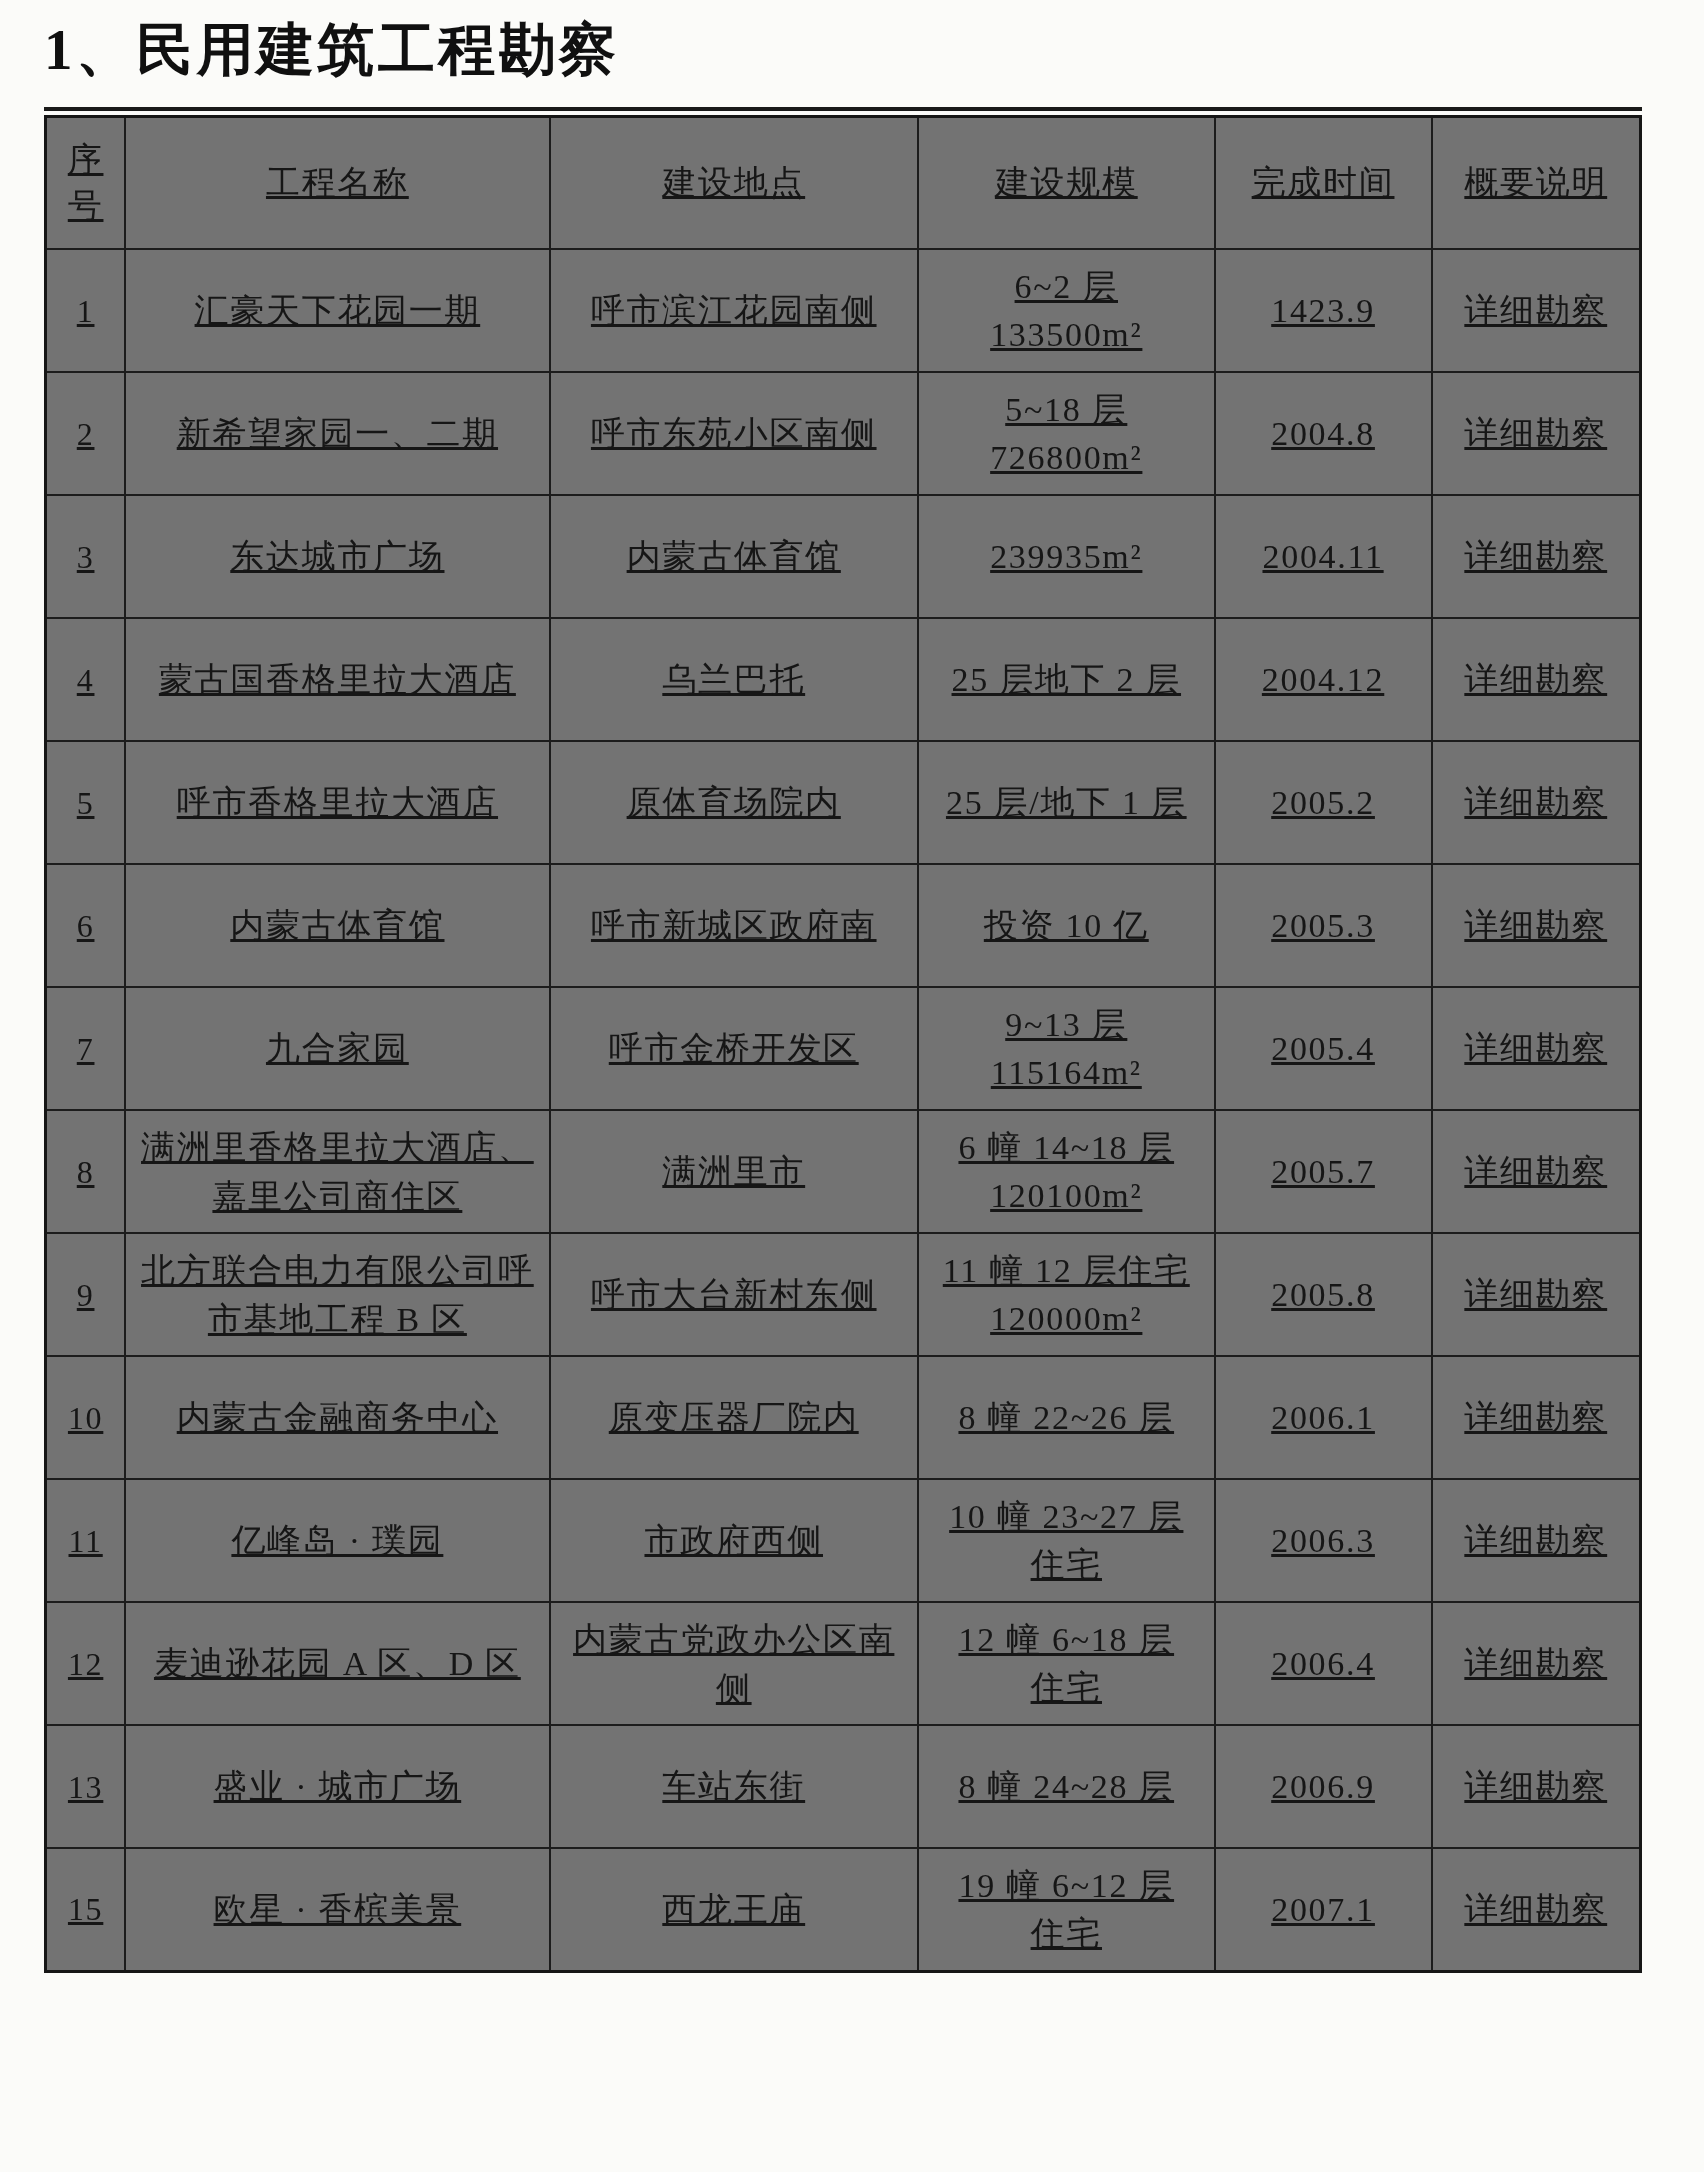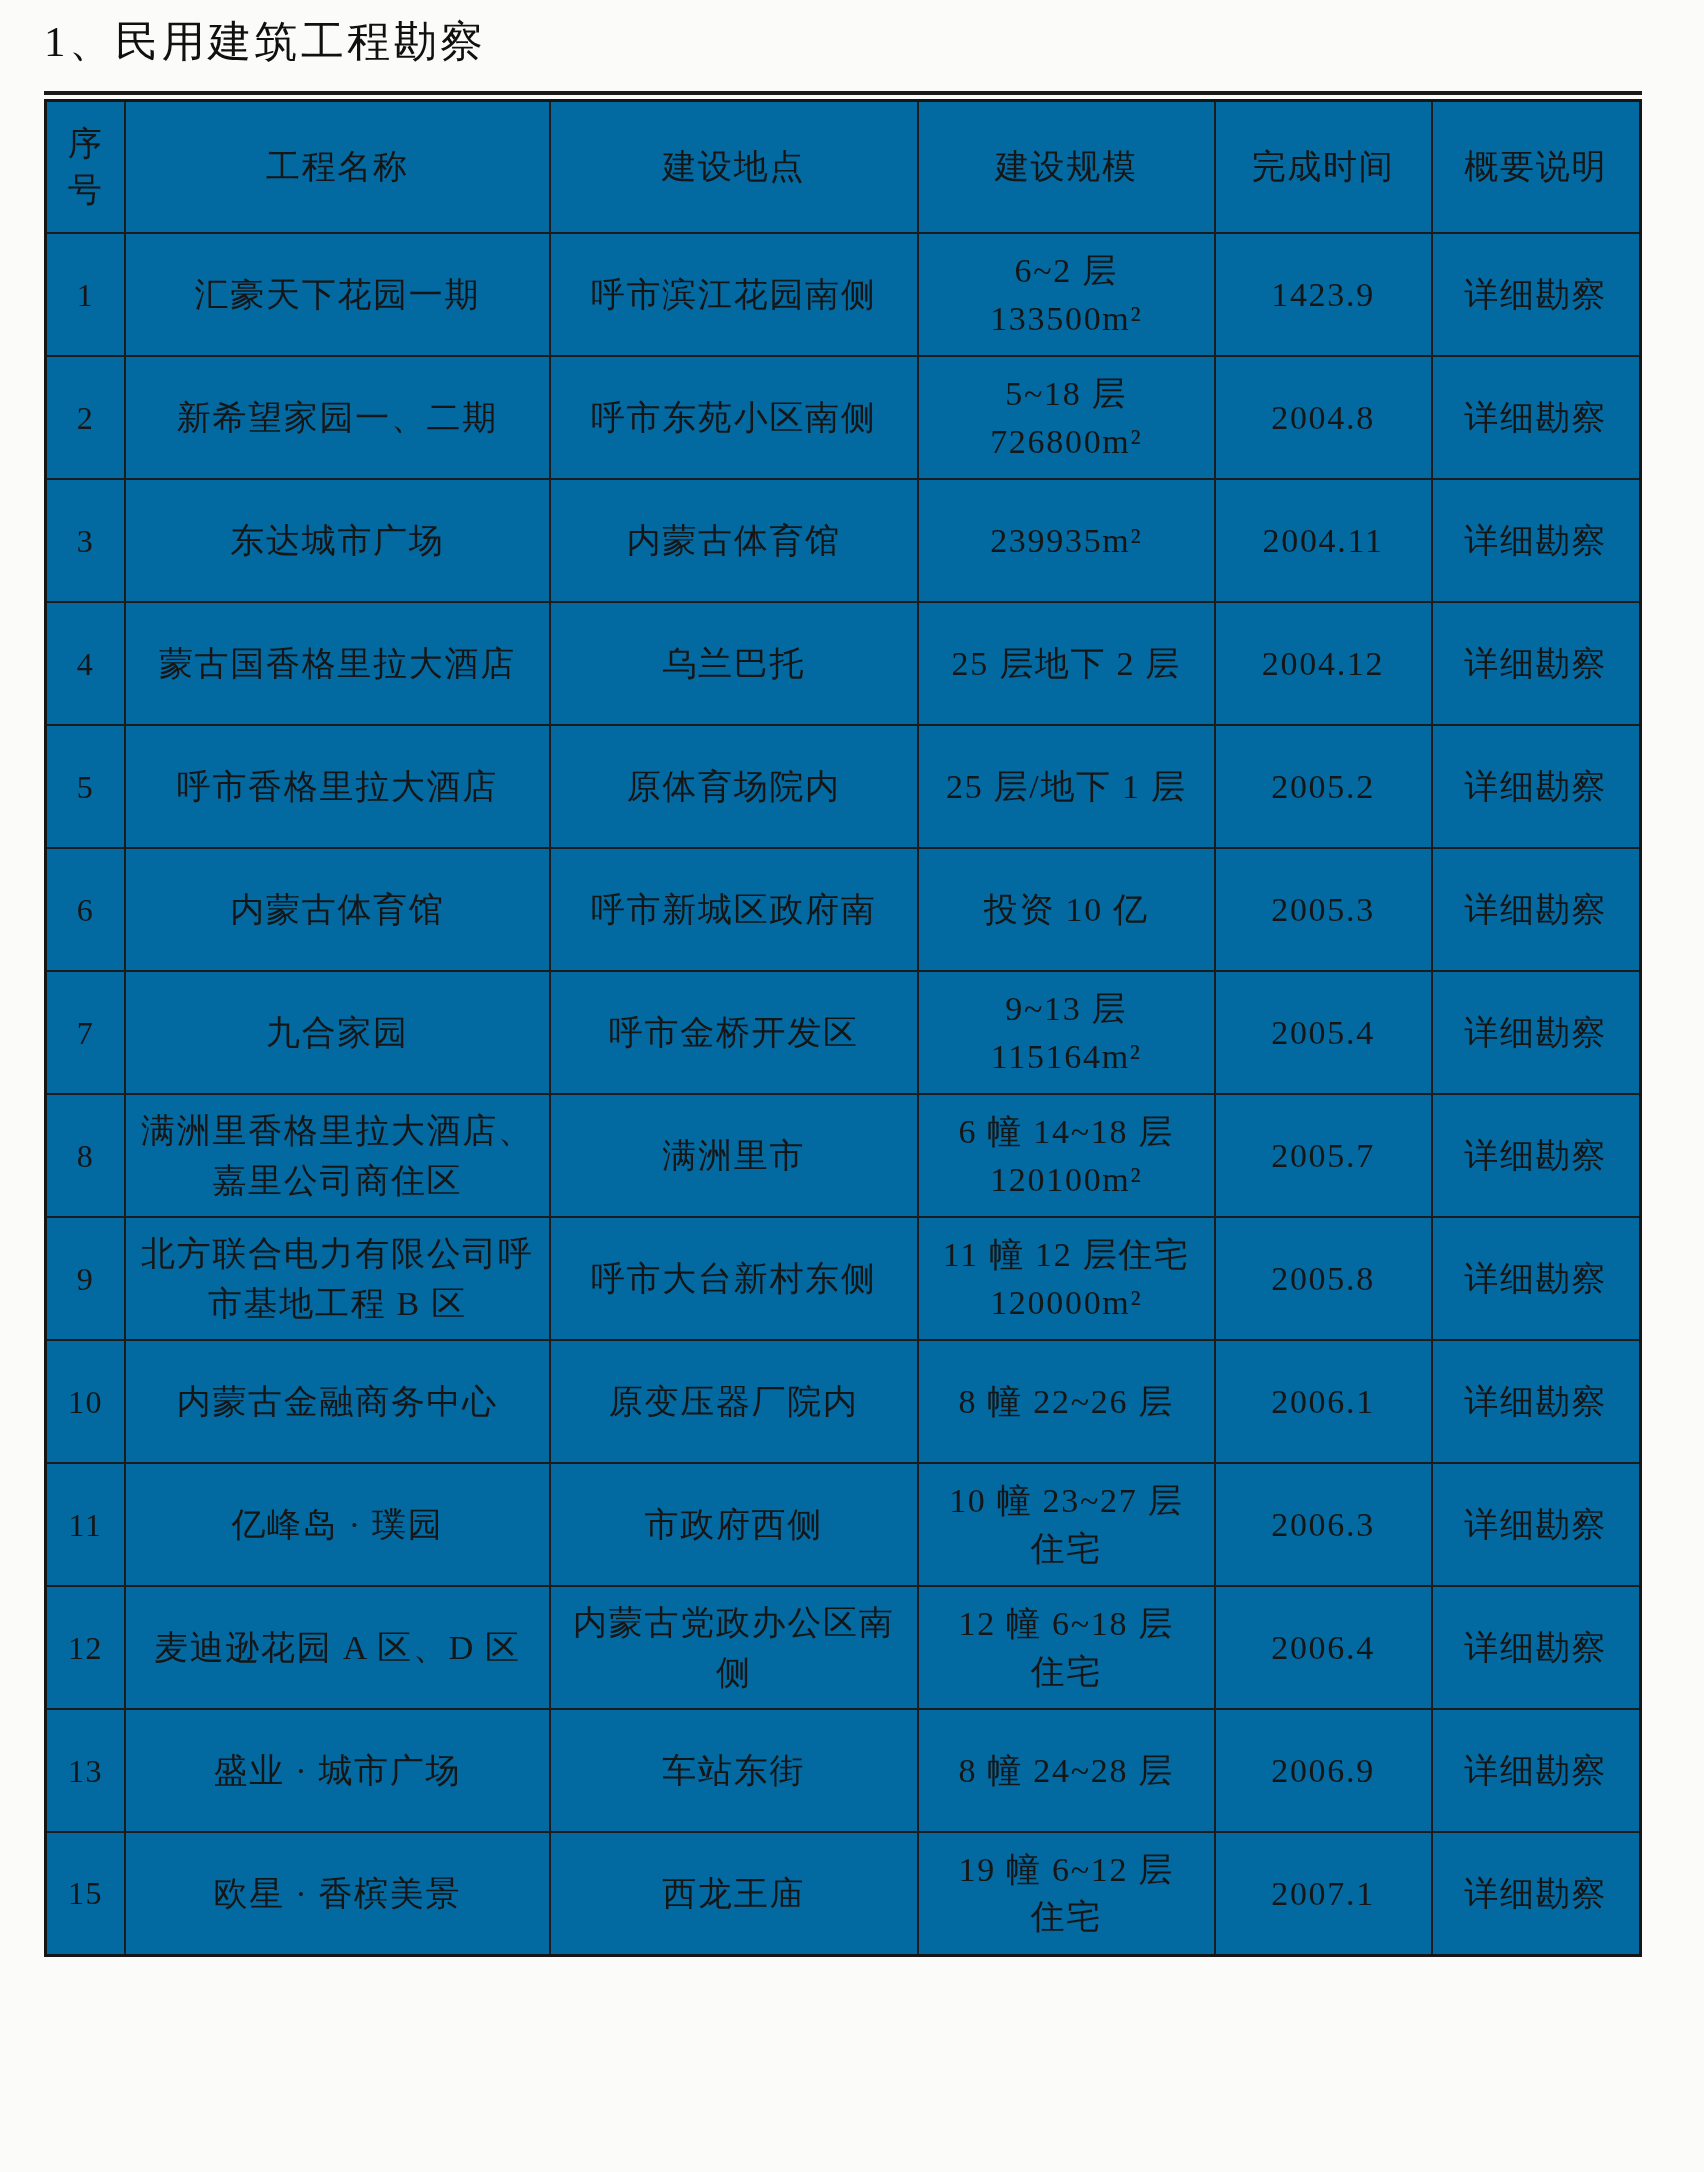--- a/index.html
+++ b/index.html
@@ -12,36 +12,37 @@
     width: 1704px;
     min-height: 2172px;
     margin: 0 auto;
     background: #fbfbf9;
     box-sizing: border-box;
     padding: 13.5px 62px 11.8px 44px;
     color: #161616;
     font-family: "Liberation Serif", "DejaVu Serif", serif;
   }
   .doc-title {
-    font-size: 43px;
+    font-size: 57px;
     line-height: 1.15;
-    font-weight: normal;
+    font-weight: bold;
     letter-spacing: 3.4px;
     margin: 3.4px 0 25px 0;
     color: #101010;
   }
   .table-wrap {
     border-top: 4.2px solid #1a1a1a;   
     padding-top: 3.4px;
   }
   table.projects {
     width: 100%;
     border-collapse: collapse;
     table-layout: fixed;
-    background: #0369a1;
+    background: #737373;
+    text-decoration: underline;
   }
   table.projects th,
   table.projects td {
     border: 2.5px solid #1c1c1c;
     vertical-align: middle;
     text-align: center;
     letter-spacing: 1.7px;
     box-sizing: border-box;
     padding: 8.4px 11.8px;
   }

